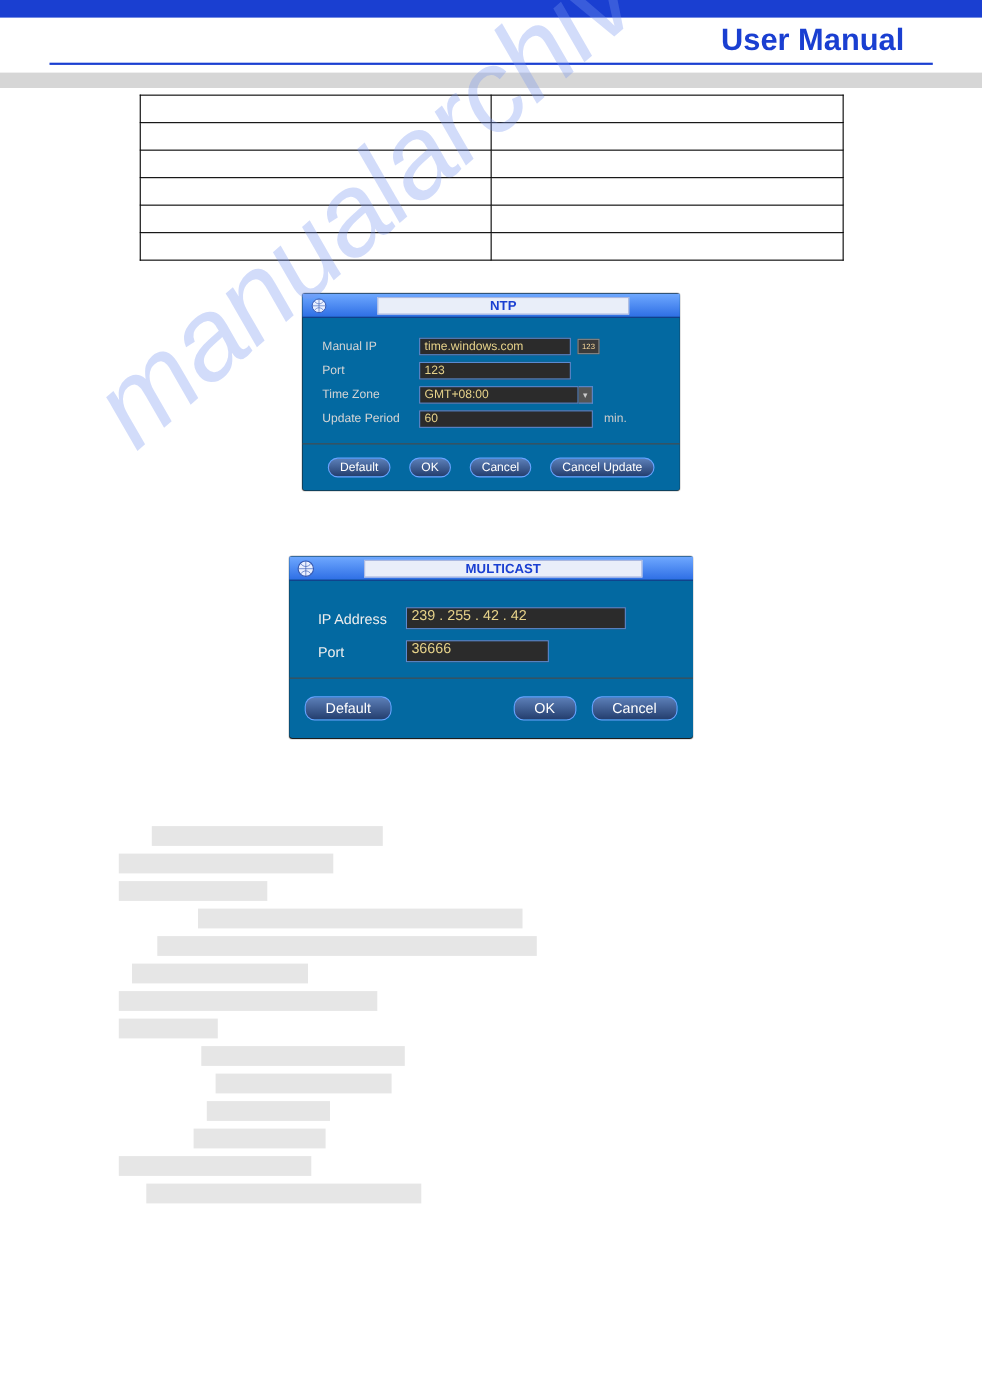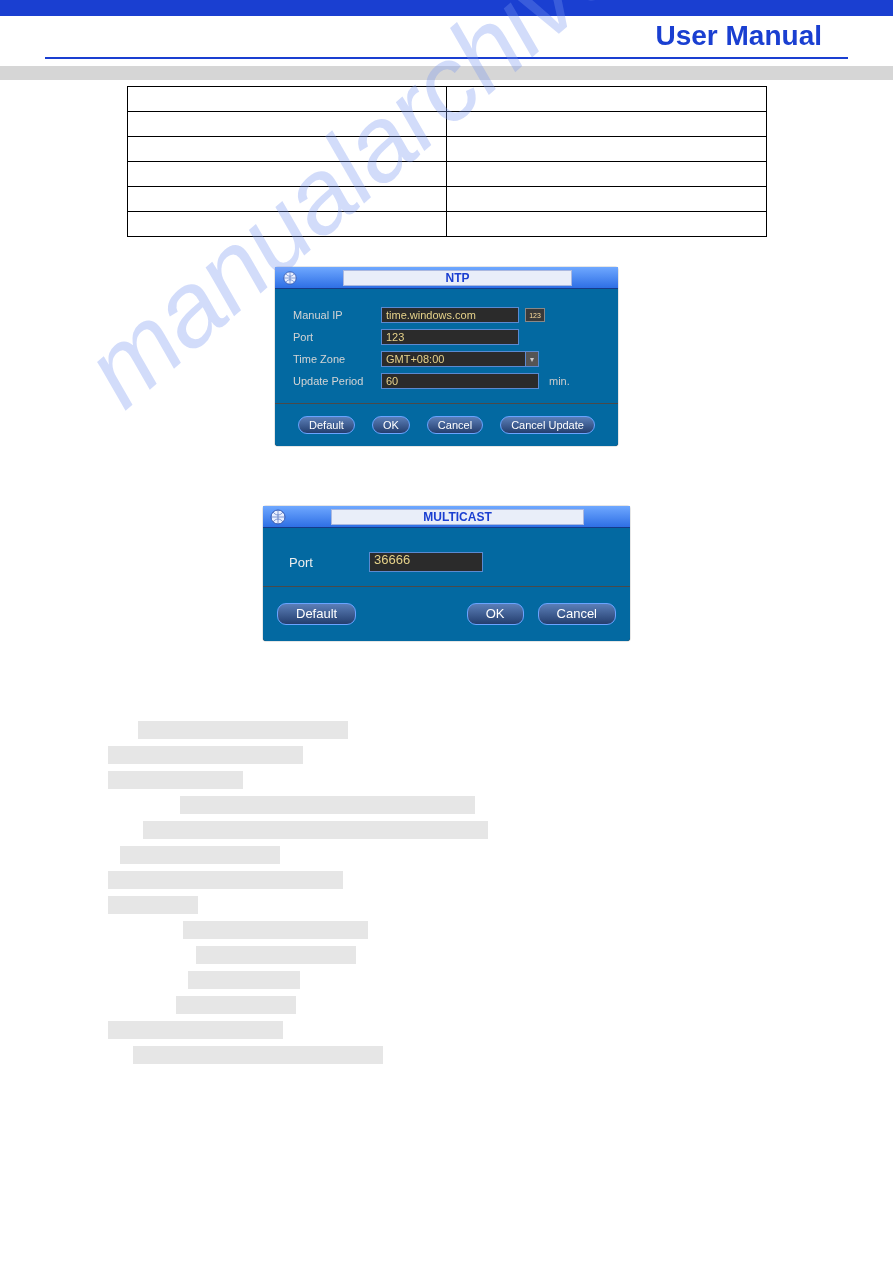--- a/index.html
+++ b/index.html
@@ -278,23 +278,27 @@
     <div class="dlg-titlebar">
       <span class="icon-box">
         <svg viewBox="0 0 18 18" width="18" height="18">
             <circle cx="9" cy="9" r="7" fill="#eaf0ff" stroke="#355ab3" stroke-width="1"></circle>
             <path d="M2 9h14M9 2v14M4 4c3 4 7 4 10 0M4 14c3-4 7-4 10 0" stroke="#355ab3" stroke-width="0.6" fill="none"></path>
           </svg>
       </span>
       <div class="tab">MULTICAST</div>
     </div>
     <div class="dlg-body" style="padding:24px 26px 8px;">
+      <div class="form-row" style="margin-bottom:10px;">
+        <span class="lbl">IP Address</span>
+        <span class="field" style="width:200px;">239   .   255   .   42    .   42</span>
+      </div>
       <div class="form-row">
         <span class="lbl">Port</span>
-        <span class="field" style="width:114px;">36666</span>
+        <span class="field" style="width:130px;">36666</span>
       </div>
     </div>
     <div class="btn-row" style="padding:16px 14px 16px; justify-content:space-between;">
       <button class="dbtn">Default</button>
       <div style="display:flex; gap:14px;">
         <button class="dbtn">OK</button>
         <button class="dbtn">Cancel</button>
       </div>
     </div>
   </div>

